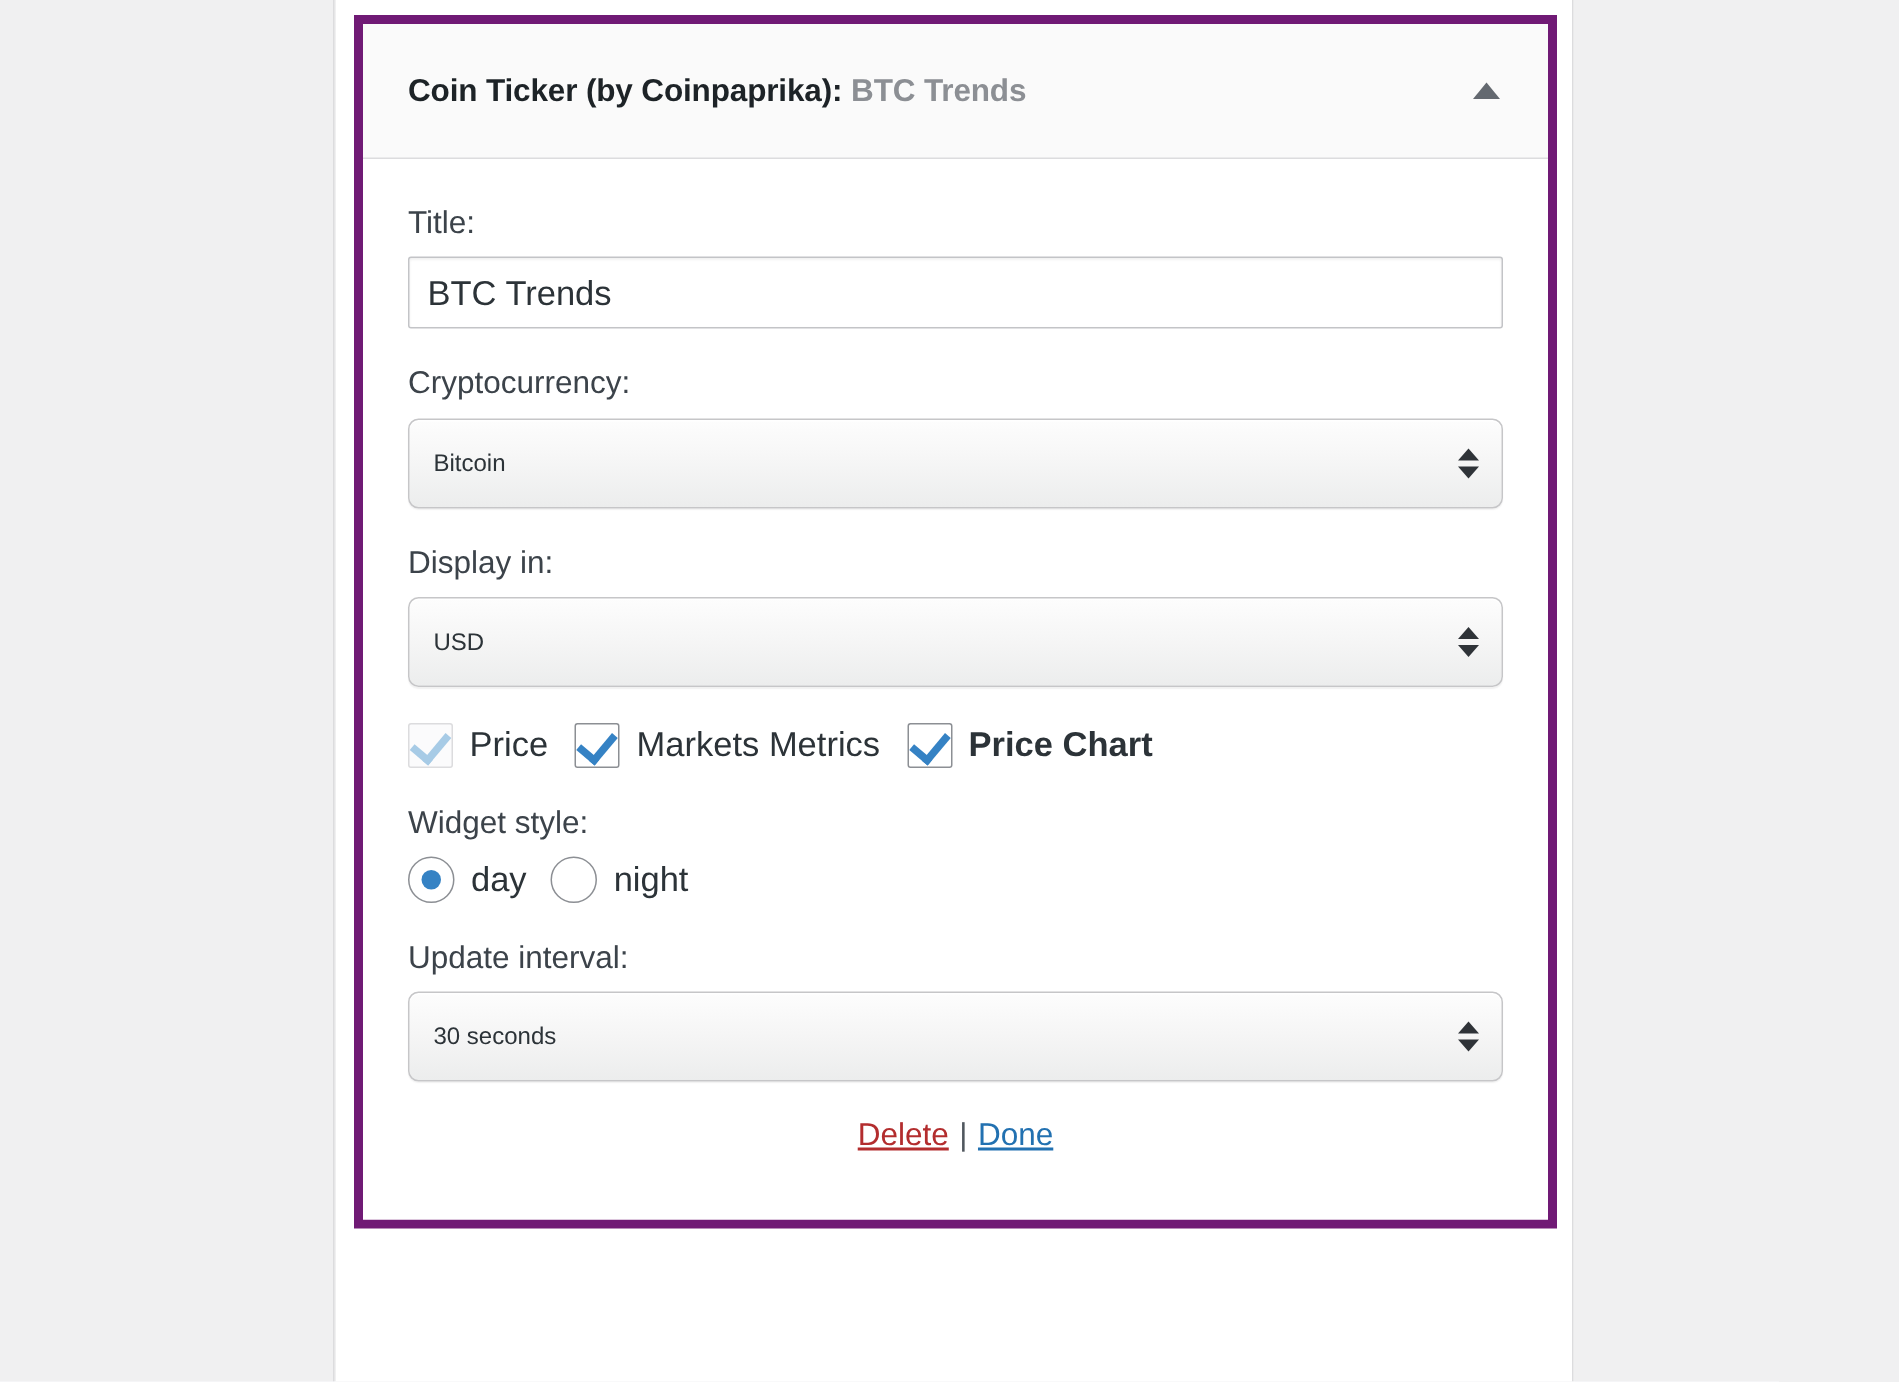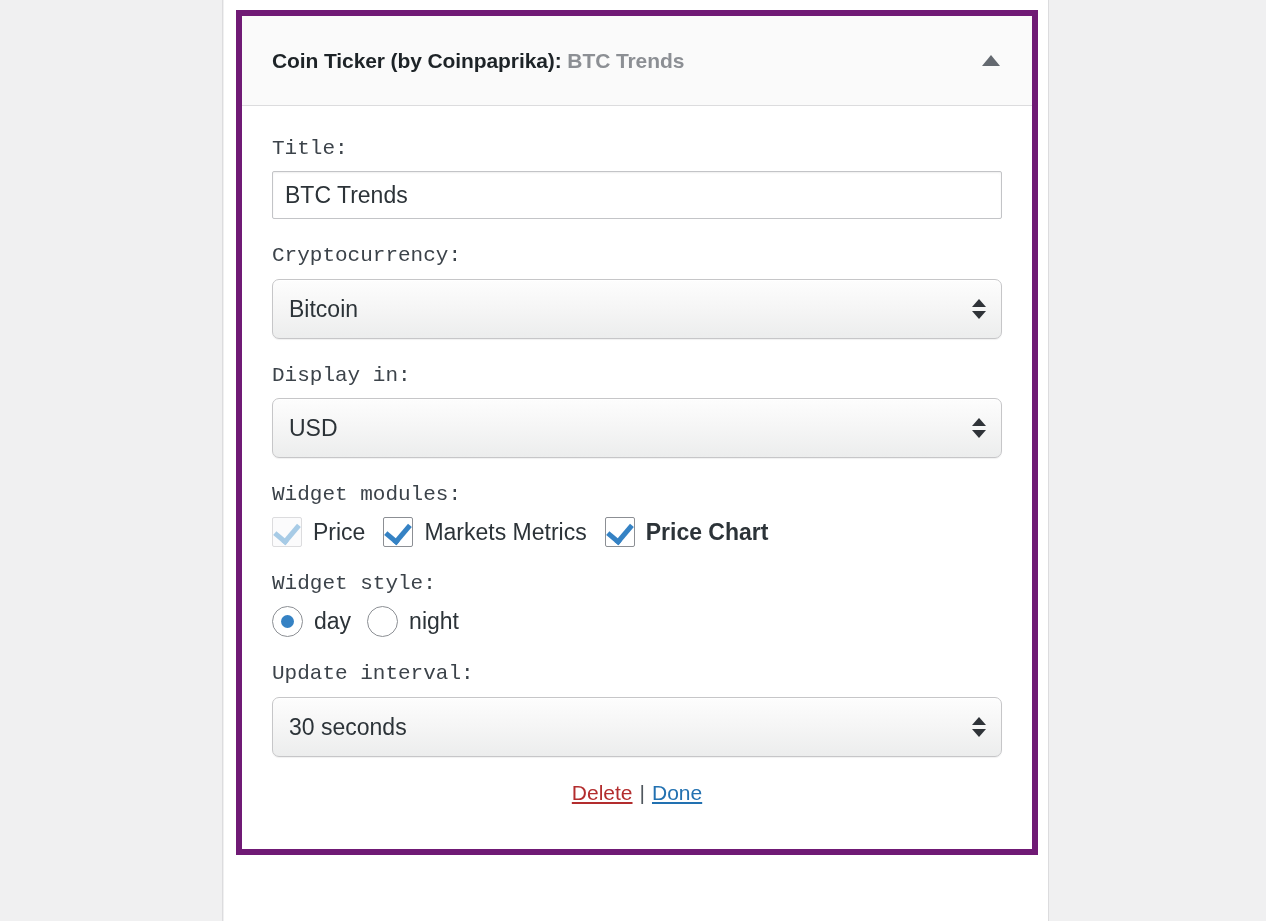--- a/index.html
+++ b/index.html
@@ -102,21 +102,20 @@
   
   .field {
     margin-bottom: 24px;
   }
   .field-label {
     display: block;
     font-size: 21px;
     color: #3c434a;
     margin-bottom: 9px;
     line-height: 1.25;
-    font-family: Liberation Mono, monospace;
   }
 
   .text-input {
     display: block;
     width: 100%;
     box-sizing: border-box;
     height: 48px;
     padding: 4px 12px;
     font-size: 23px;
     font-family: "Liberation Sans", sans-serif;
@@ -132,21 +131,21 @@
     position: relative;
     width: 100%;
   }
   .select-box {
     width: 100%;
     box-sizing: border-box;
     height: 60px;
     padding: 2px 44px 0 16px;
     display: flex;
     align-items: center;
-    font-size: 23px;
+    font-size: 16px;
     color: #2c3338;
     border: 1px solid #c6c6c8;
     border-radius: 7px;
     background: linear-gradient(to bottom, #fdfdfd 0%, #f6f6f6 45%, #eceded 100%);
     box-shadow: 0 1px 1px rgba(0,0,0,0.06), inset 0 1px 0 #ffffff;
     cursor: default;
     overflow: hidden;
     white-space: nowrap;
   }
   .select-arrows {
@@ -342,21 +341,20 @@
           <span>USD</span>
         </div>
         <div class="select-arrows">
           <i class="up"></i>
             <i class="down"></i>
         </div>
       </div>
     </div>
 
     <div class="field">
-      <label class="field-label">Widget modules:</label>
       <div class="checkbox-row">
 
         <div class="cb-item">
           <div class="cb-box disabled">
             <span class="tick"></span>
           </div>
           <span class="cb-label">Price</span>
         </div>
 
         <div class="cb-item">

